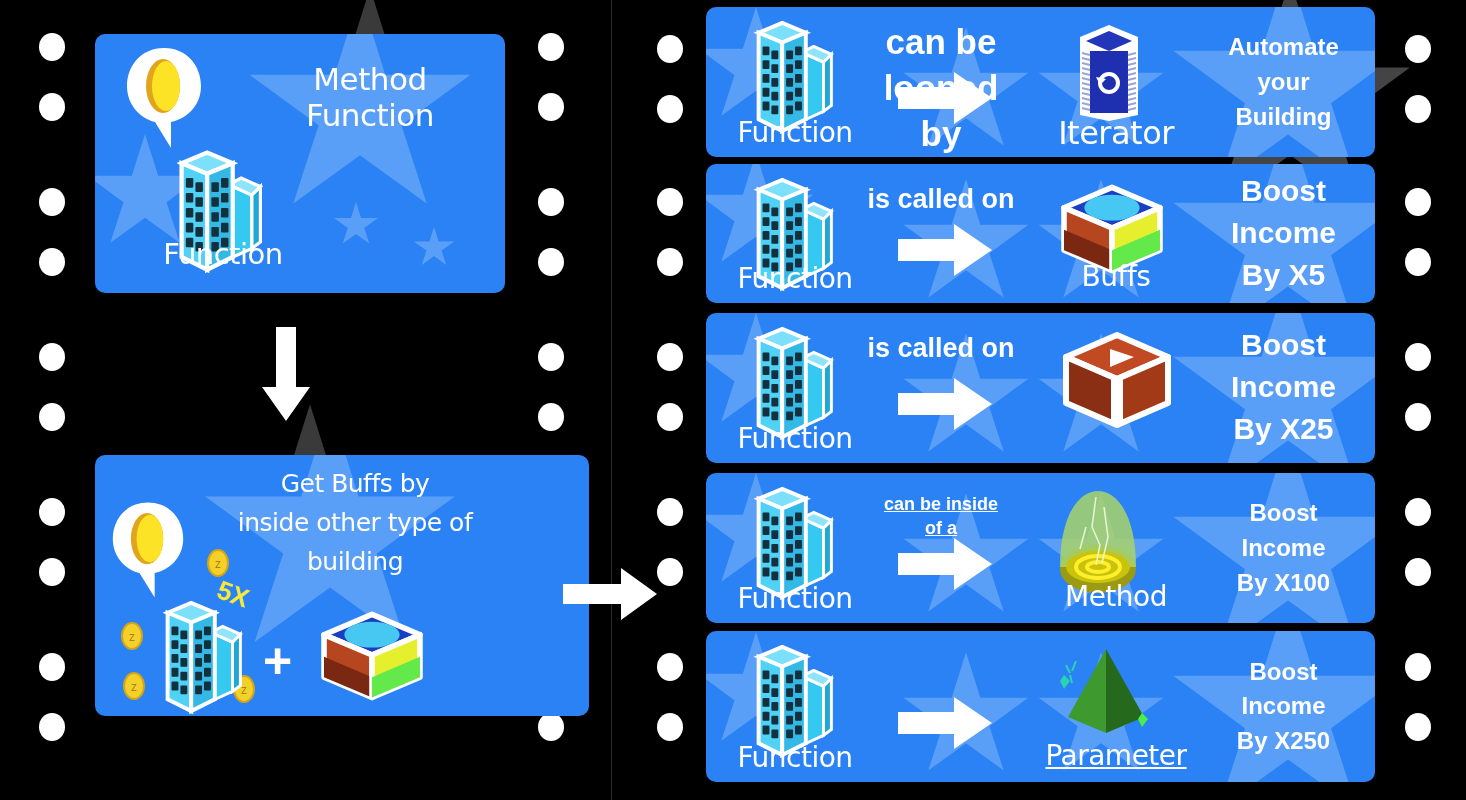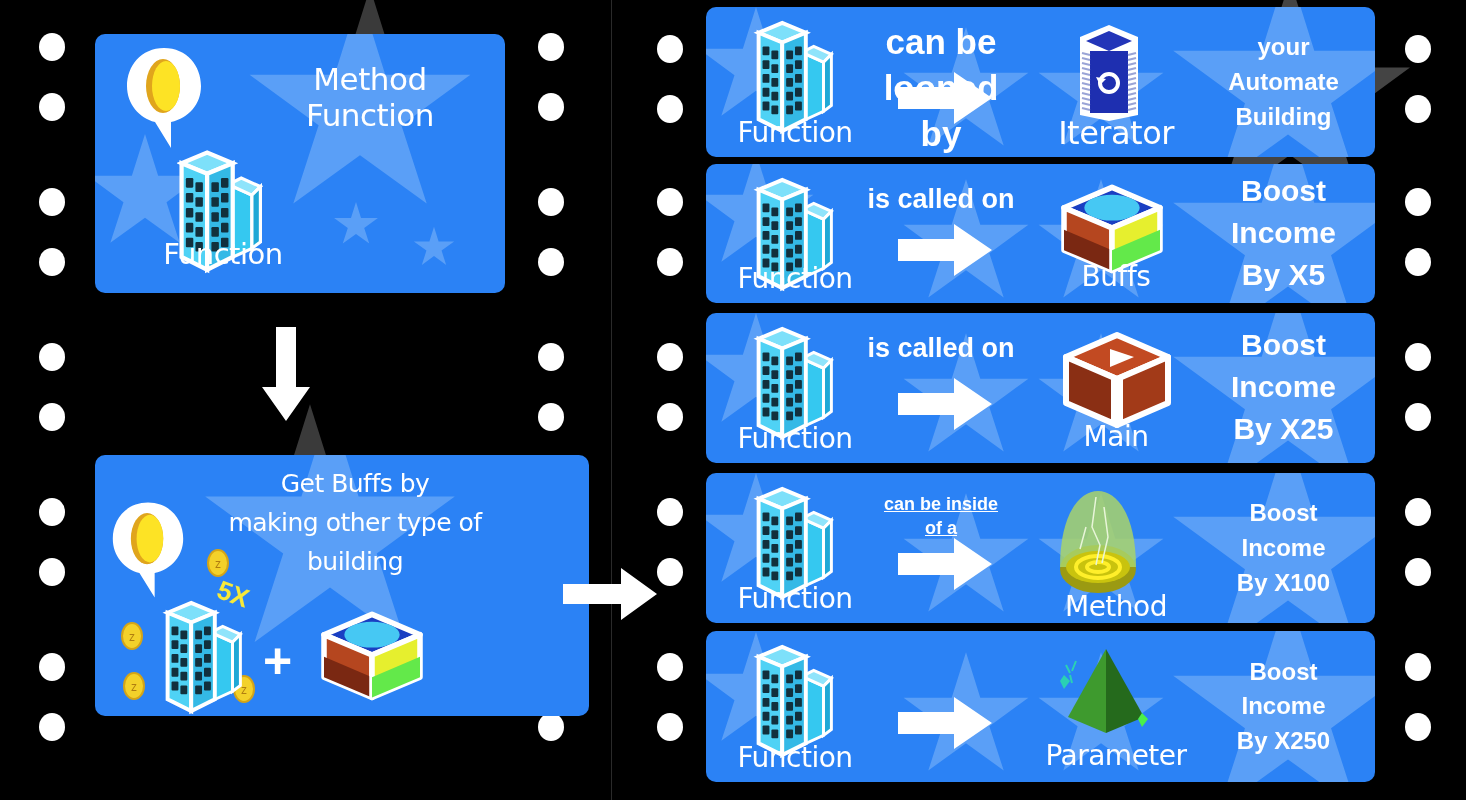--- a/index.html
+++ b/index.html
@@ -153,21 +153,21 @@
   <path d="M16 0 H36 V60 H50 L26 94 L2 60 H16 Z" fill="#fff"></path>
 </svg>
 
 <div class="panel" style="left:95px;top:455px;width:494px;height:261px;">
   <svg class="star" style="left:105px;top:-50px" width="260" height="240" viewBox="0 0 100 92">
       <use href="#starshape" fill="#5a9ff7"></use>
     </svg>
 
   <div class="txt thin" style="left:110px;top:10px;width:300px;font-size:25px;line-height:1.55;">
     <div>Get Buffs by</div>
-    <div>making other type of</div>
+    <div>inside other type of</div>
     <div>building</div>
   </div>
 
   <svg class="icon" style="left:14px;top:42px" width="78" height="108" viewBox="0 0 82 110">
     <path d="M41 4 C18 4 4 22 4 42 C4 60 16 74 32 78 L48 104 L48 78 C66 74 78 60 78 42 C78 22 64 4 41 4 Z" fill="#fff"></path>
     <ellipse cx="40" cy="42" rx="17" ry="27" fill="#e0a51c"></ellipse>
     <ellipse cx="43" cy="42" rx="14" ry="25" fill="#fde325"></ellipse>
   </svg>
 
   <svg class="icon" style="left:110px;top:92px" width="26" height="32" viewBox="0 0 26 32">
@@ -257,22 +257,22 @@
             <line x1="8" y1="80" x2="16" y2="82"></line>
             <line x1="54" y1="82" x2="62" y2="80"></line>
             <line x1="8" y1="85" x2="16" y2="87"></line>
             <line x1="54" y1="87" x2="62" y2="85"></line>
           </g>
           <circle cx="35" cy="60" r="9" fill="none" stroke="#fff" stroke-width="4"></circle>
           <path d="M26 62 L22 54 L32 56 Z" fill="#fff"></path>
         </svg></div>
       <div class="txt thin" style="left:310px;top:108px;width:200px;font-size:32px;">Iterator</div>
       <div class="txt bold" style="left:490px;top:23px;width:175px;font-size:24px;line-height:1.45;">
+        <div>Automate</div>
         <div>your</div>
-        <div>Automate</div>
         <div>Building</div>
       </div>
     </div>
     <div class="panel" style="left: 706px; top: 164px; width: 669px; height: 139px;">
       <svg class="star" style="left:-10px;top:-11px" width="120" height="110" viewBox="0 0 100 92">
         <use href="#starshape" fill="#5a9ff7"></use>
       </svg>
       <svg class="star" style="left:195px;top:14.5px" width="130" height="120" viewBox="0 0 100 92">
         <use href="#starshape" fill="#5a9ff7"></use>
       </svg>
@@ -327,21 +327,20 @@
       <svg class="arrow-r" style="left:192px;top:65px" width="96" height="52" viewBox="0 0 96 52">
         <path d="M0 15 H56 V0 L94 26 L56 52 V37 H0 Z" fill="#fff"></path>
       </svg>
       <div class="icon" style="left:352px;top:16px"><svg width="118" height="100" viewBox="0 0 118 100">
           <path d="M8 28 L59 6 L110 28 L59 50 Z" fill="#c24a22" stroke="#fff" stroke-width="6" stroke-linejoin="round"></path>
           <path d="M52 20 L76 28 L52 38 Z" fill="#fff"></path>
           <path d="M8 28 L59 50 L59 96 L8 74 Z" fill="#8a2f14" stroke="#fff" stroke-width="6" stroke-linejoin="round"></path>
           <path d="M59 50 L110 28 L110 74 L59 96 Z" fill="#a23a18" stroke="#fff" stroke-width="6" stroke-linejoin="round"></path>
           <rect x="53" y="50" width="12" height="46" fill="#fff"></rect>
         </svg></div>
-      <div class="txt thin" style="left:310px;top:108px;width:200px;font-size:28px;">Main</div>
       <div class="txt bold" style="left:490px;top:11px;width:175px;font-size:30px;line-height:1.4;">
         <div>Boost</div>
         <div>Income</div>
         <div>By X25</div>
       </div>
     </div>
     <div class="panel" style="left: 706px; top: 473px; width: 669px; height: 150px;">
       <svg class="star" style="left:-10px;top:0px" width="120" height="110" viewBox="0 0 100 92">
         <use href="#starshape" fill="#5a9ff7"></use>
       </svg>
@@ -366,21 +365,21 @@
         <path d="M0 15 H56 V0 L94 26 L56 52 V37 H0 Z" fill="#fff"></path>
       </svg>
       <div class="icon" style="left:350px;top:14px"><svg width="84" height="110" viewBox="0 0 84 110">
           <ellipse cx="42" cy="82" rx="38" ry="24" fill="#9b9a12"></ellipse>
           <path d="M4 80 C4 30 22 4 42 4 C62 4 80 30 80 80 Z" fill="#a9d36a" opacity="0.85"></path>
           <ellipse cx="42" cy="80" rx="32" ry="16" fill="#c9c30e"></ellipse>
           <ellipse cx="42" cy="80" rx="22" ry="11" fill="none" stroke="#ffef2a" stroke-width="4"></ellipse>
           <ellipse cx="42" cy="80" rx="11" ry="5" fill="none" stroke="#ffef2a" stroke-width="4"></ellipse>
           <path d="M40 10 L36 40 L44 58 L40 78 M48 20 L52 50 L46 76 M30 40 L24 62" stroke="#e8f5d8" stroke-width="1.5" fill="none"></path>
         </svg></div>
-      <div class="txt thin" style="left:310px;top:108px;width:200px;font-size:28px;margin-top:10px;">Method</div>
+      <div class="txt thin" style="left:310px;top:108px;width:200px;font-size:28px;">Method</div>
       <div class="txt bold" style="left:490px;top:23px;width:175px;font-size:24px;line-height:1.45;">
         <div>Boost</div>
         <div>Income</div>
         <div>By X100</div>
       </div>
     </div>
     <div class="panel" style="left: 706px; top: 631px; width: 669px; height: 151px;">
       <svg class="star" style="left:-10px;top:1px" width="120" height="110" viewBox="0 0 100 92">
         <use href="#starshape" fill="#5a9ff7"></use>
       </svg>
@@ -400,20 +399,20 @@
       <svg class="arrow-r" style="left:192px;top:65.5px" width="96" height="52" viewBox="0 0 96 52">
         <path d="M0 15 H56 V0 L94 26 L56 52 V37 H0 Z" fill="#fff"></path>
       </svg>
       <div class="icon" style="left:352px;top:14px"><svg width="96" height="96" viewBox="0 0 96 96">
           <path d="M48 4 L10 72 L48 88 Z" fill="#3e9a2e"></path>
           <path d="M48 4 L86 72 L48 88 Z" fill="#256a1c"></path>
           <path d="M12 28 L8 20 M14 26 L18 16 M12 30 L14 38" stroke="#2ad1b3" stroke-width="2"></path>
           <path d="M6 30 L12 36 L6 44 L2 36 Z" fill="#2ad1b3"></path>
           <path d="M84 68 L90 74 L84 82 L80 74 Z" fill="#4af04a"></path>
         </svg></div>
-      <div class="txt thin" style="left:310px;top:109px;width:200px;font-size:28px;">Parameter</div>
+      <div class="txt thin" style="left:310px;top:109px;width:200px;font-size:28px;text-decoration:underline;">Parameter</div>
       <div class="txt bold" style="left:490px;top:23.5px;width:175px;font-size:24px;line-height:1.45;">
         <div>Boost</div>
         <div>Income</div>
         <div>By X250</div>
       </div>
     </div>
   </div>
 
 </body></html>

